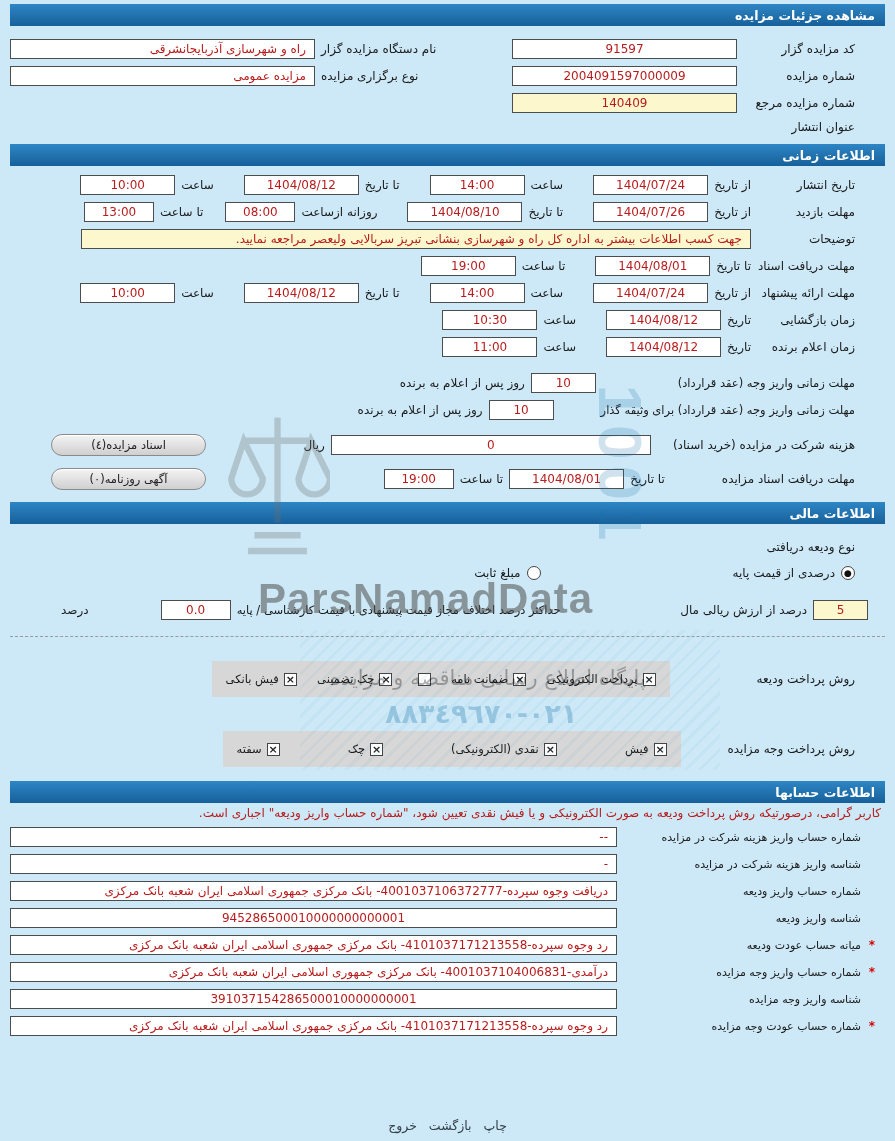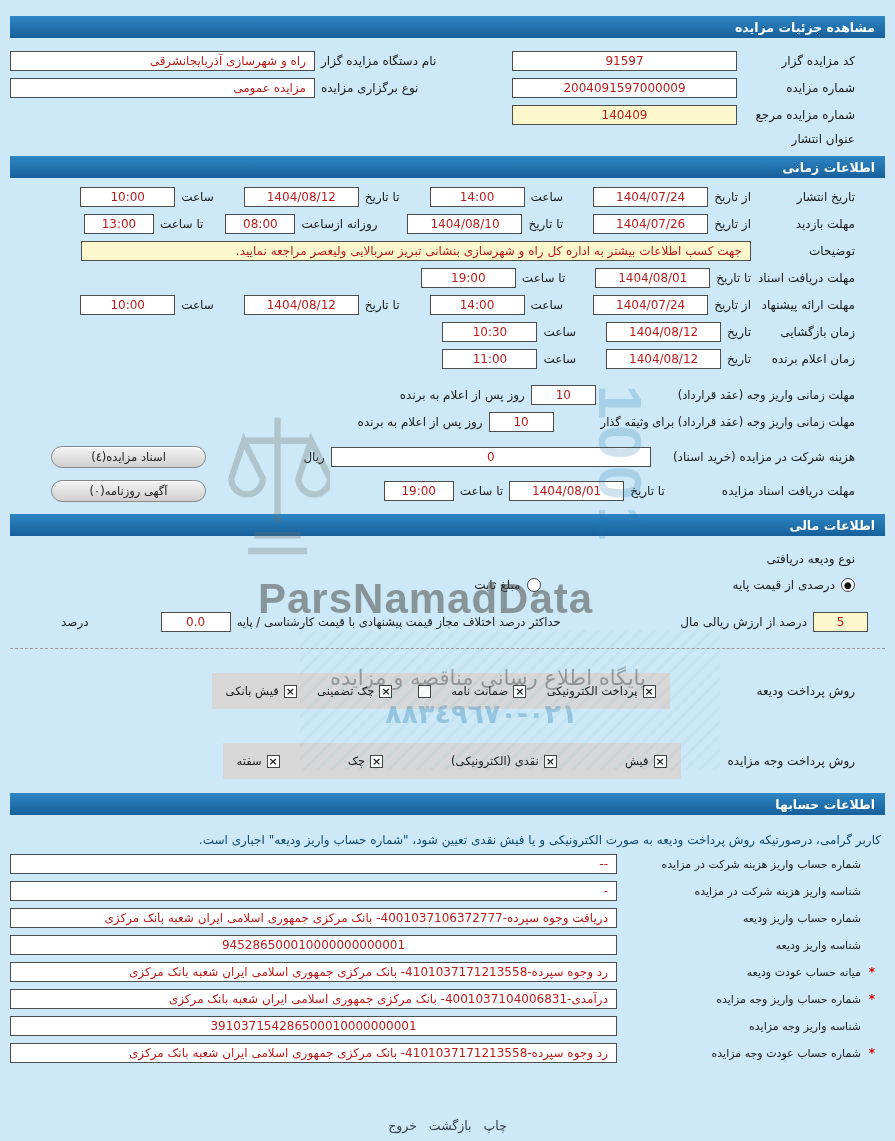--- a/index.html
+++ b/index.html
@@ -1,21 +1,21 @@
 <!DOCTYPE html>
 <html lang="fa" dir="rtl"><head>
 <meta charset="utf-8">
 <style>
   *{box-sizing:border-box;margin:0;padding:0}
   html,body{width:895px;height:1141px;overflow:hidden}
   body{font-family:"DejaVu Sans",sans-serif;background:#cde9f7}
   .page{position:relative;width:895px;height:1141px;background:#cde9f7;overflow:hidden;direction:rtl}
   .bar{height:22px;background:linear-gradient(180deg,#2e86c4,#16609b);color:#fff;font-size:12.5px;
        font-weight:bold;display:flex;align-items:center;padding:0 10px;margin:10px 10px 0}
-  .titlebar{margin-top:16px}
+  .titlebar{margin-top:4px}
   .row{display:flex;align-items:center;font-size:12px;color:#1a1a1a;padding:0 40px 0 10px;margin-top:7px;gap:6px}
   .lbl{white-space:nowrap}
   .sm{font-size:11.5px}
   .c-lbl{min-width:112px}
   .tl{min-width:98px}
   .box{height:20px;background:#fff;border:1px solid #4d4d4d;display:flex;align-items:center;justify-content:center;
        font-size:12px;color:#b91c1c;direction:ltr;overflow:hidden;white-space:nowrap}
   .yellow{background:#fcf7cd}
   .fa{direction:rtl;justify-content:flex-start;padding:0 8px}
   .flex1{flex:1 1 auto}
@@ -27,21 +27,21 @@
        background:linear-gradient(180deg,#f4f4f4,#cfcfcf);box-shadow:inset 0 1px 0 #fff;font-size:11.5px;color:#222;cursor:pointer}
   .strip{display:flex;align-items:center;justify-content:space-between;background:#d7d7d7;height:36px;
          padding:0 14px;width:458px;flex:none}
   .cb-item{display:flex;align-items:center;gap:5px;white-space:nowrap;font-size:11.5px}
   .cb{width:13px;height:13px;border:1px solid #444;background:#fff;font-size:11px;font-weight:bold;color:#222;
       display:flex;align-items:center;justify-content:center;line-height:1;flex:none}
   .radio{width:14px;height:14px;border:1px solid #444;border-radius:50%;background:#fff;display:flex;
          align-items:center;justify-content:center;font-size:9px;color:#111;line-height:1;flex:none}
   .dashed{border-top:1px dashed #9a9a9a;margin:16px 10px 0}
   .mt16{margin-top:16px}.mt14{margin-top:14px}.mt12{margin-top:12px}.mt20{margin-top:20px}.mt24{margin-top:24px}.mt34{margin-top:34px}
-  .notice{padding:0 14px 0 10px;margin-top:18px;font-size:12px;color:#0c4a6e}
+  .notice{padding:0 14px 0 10px;margin-top:3px;font-size:12px;color:#b91c1c}
   .acct-lbl{width:238px;font-size:11px}
   .star{width:10px;color:#d40000;font-weight:bold;flex:none;text-align:center}
   .num{justify-content:center}
   .footer{position:absolute;bottom:8px;left:0;width:100%;display:flex;justify-content:center;gap:12px;
           font-size:12.5px;color:#33414a;z-index:2}
   .flink{cursor:pointer}
   
   .watermark{position:absolute;inset:0;pointer-events:none;z-index:50;direction:ltr}
   .wm-logo{position:absolute;left:225px;top:408px;opacity:.5}
   .wm-brand{position:absolute;left:258px;top:575px;font-family:Liberation Sans, sans-serif;font-weight:bold;

